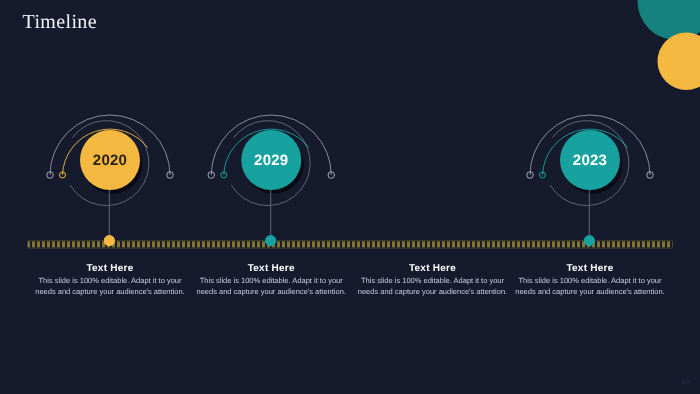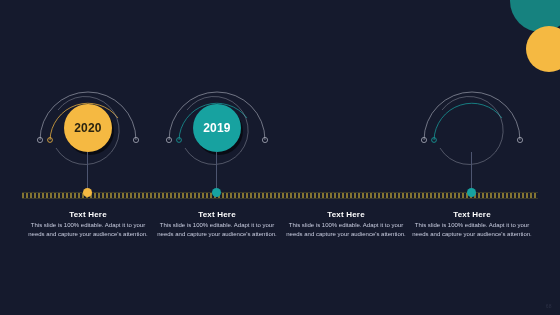--- a/index.html
+++ b/index.html
@@ -77,20 +77,21 @@
 </head>
 <body>
 
 <div class="slide">
 
   <div class="corner-deco">
     <div class="deco-teal"></div>
     <div class="deco-yellow"></div>
   </div>
 
+  <div class="page-title">Timeline</div>
 
   <div class="track"></div>
 
   <div class="milestone ms-0">
     <div class="node">
       <svg class="arc-svg" viewBox="0 0 124 66">
         <path d="M14 44 A 48 48 0 0 1 110 44" fill="none" stroke="#b9bcc9" stroke-width="0.7" opacity="0.8"></path>
         <circle cx="14" cy="44" r="2.6" fill="none" stroke="#b9bcc9" stroke-width="0.7"></circle>
         <circle cx="110" cy="44" r="2.6" fill="none" stroke="#b9bcc9" stroke-width="0.7"></circle>
         <path d="M24 44 A 38 38 0 0 1 92 22" fill="none" stroke="#f5b942" stroke-width="0.8" opacity="0.9"></path>
@@ -106,37 +107,38 @@
   <div class="milestone ms-1">
     <div class="node">
       <svg class="arc-svg" viewBox="0 0 124 66">
         <path d="M14 44 A 48 48 0 0 1 110 44" fill="none" stroke="#b9bcc9" stroke-width="0.7" opacity="0.8"></path>
         <circle cx="14" cy="44" r="2.6" fill="none" stroke="#b9bcc9" stroke-width="0.7"></circle>
         <circle cx="110" cy="44" r="2.6" fill="none" stroke="#b9bcc9" stroke-width="0.7"></circle>
         <path d="M24 44 A 38 38 0 0 1 92 22" fill="none" stroke="#17a2a0" stroke-width="0.8" opacity="0.9"></path>
         <circle cx="24" cy="44" r="2.4" fill="none" stroke="#17a2a0" stroke-width="0.8"></circle>
         <path d="M32 14 A 34 34 0 1 1 30 52" fill="none" stroke="#cfd2dd" stroke-width="0.6" opacity="0.55"></path>
       </svg>
-      <div class="disc teal">2019</div>
+      <div class="disc teal">2029</div>
       <div class="connector"></div>
       <div class="dot teal"></div>
     </div>
   </div>
 
 
   <div class="milestone ms-3">
     <div class="node">
       <svg class="arc-svg" viewBox="0 0 124 66">
         <path d="M14 44 A 48 48 0 0 1 110 44" fill="none" stroke="#b9bcc9" stroke-width="0.7" opacity="0.8"></path>
         <circle cx="14" cy="44" r="2.6" fill="none" stroke="#b9bcc9" stroke-width="0.7"></circle>
         <circle cx="110" cy="44" r="2.6" fill="none" stroke="#b9bcc9" stroke-width="0.7"></circle>
         <path d="M24 44 A 38 38 0 0 1 92 22" fill="none" stroke="#17a2a0" stroke-width="0.8" opacity="0.9"></path>
         <circle cx="24" cy="44" r="2.4" fill="none" stroke="#17a2a0" stroke-width="0.8"></circle>
         <path d="M32 14 A 34 34 0 1 1 30 52" fill="none" stroke="#cfd2dd" stroke-width="0.6" opacity="0.55"></path>
       </svg>
+      <div class="disc teal">2023</div>
       <div class="connector"></div>
       <div class="dot teal"></div>
     </div>
   </div>
 
   <div class="caption cap-0">
     <div class="cap-title">Text Here</div>
     <div class="cap-body">This slide is 100% editable. Adapt it to your needs and capture your audience's attention.</div>
   </div>
   <div class="caption cap-1">

